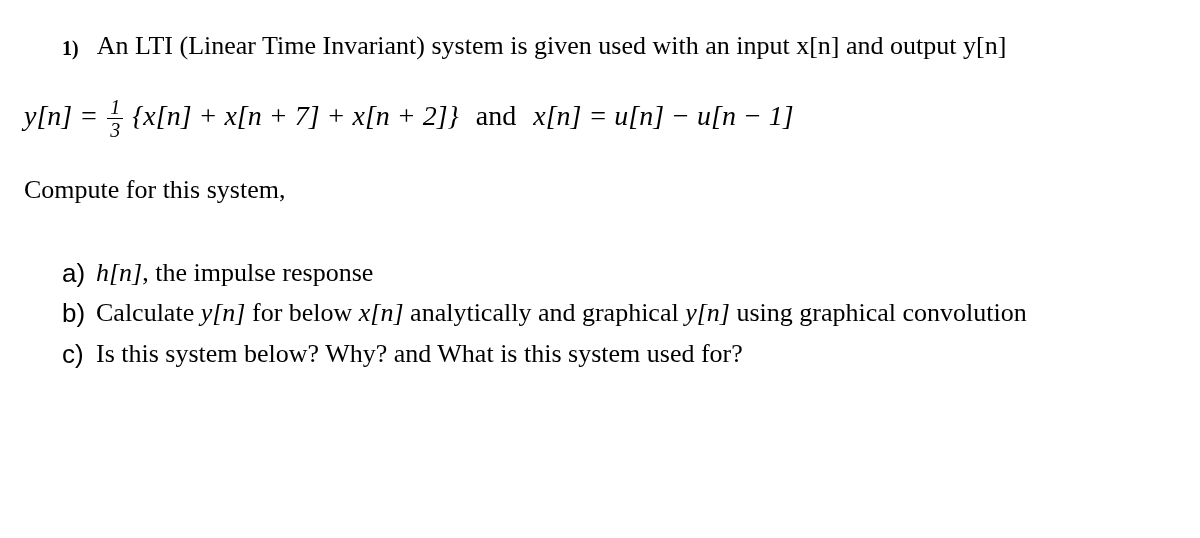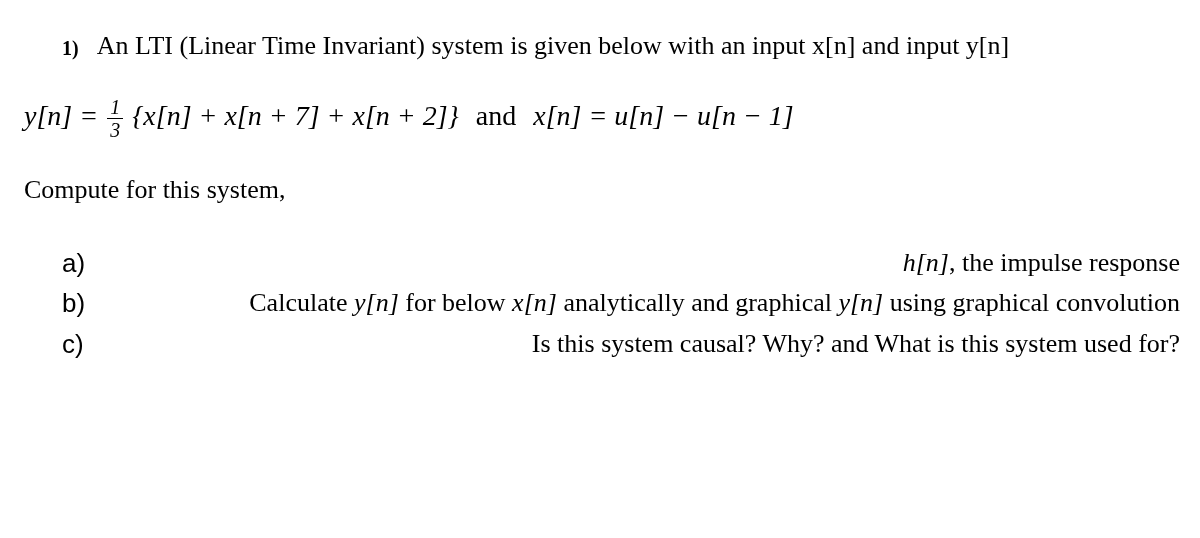--- a/index.html
+++ b/index.html
@@ -45,49 +45,48 @@
     .fraction .num {
       display: block;
       border-bottom: 1.5px solid #000;
       padding: 0 3px 1px 3px;
     }
     .fraction .den {
       display: block;
       padding: 1px 3px 0 3px;
     }
     .compute-line {
-      margin-bottom: 36px;
+      margin-bottom: 46px;
       padding-left: 4px;
     }
     .subparts {
       padding-left: 42px;
     }
     .subpart {
       display: flex;
       margin-bottom: 4px;
     }
     .subpart-label {
       font-family: Arial, Helvetica, sans-serif;
       font-weight: normal;
       margin-right: 6px;
       min-width: 28px;
     }
     .subpart-text {
       flex: 1;
-      text-align: right;
     }
     .italic { font-style: italic; }
     .and-text { font-style: normal; margin: 0 10px; }
   </style>
 </head>
 <body>
 
 <div class="question-intro">
   <div class="question-num">1)</div>
-  <div class="intro-text">An LTI (Linear Time Invariant) system is given below with an input x[n] and input y[n]</div>
+  <div class="intro-text">An LTI (Linear Time Invariant) system is given used with an input x[n] and output y[n]</div>
 </div>
 
 <div class="equation-line">
   <span>y[n] = </span><span class="fraction"><span class="num">1</span><span class="den">3</span></span>
   <span>{x[n] + x[n + 7] + x[n + 2]}</span>
   <span class="and-text">and</span>
   <span>x[n] = u[n] − u[n − 1]</span>
 </div>
 
 <div class="compute-line">Compute for this system,</div>
@@ -100,15 +99,15 @@
     </span>
   </div>
   <div class="subpart">
     <span class="subpart-label">b)</span>
     <span class="subpart-text">
       <span>Calculate </span><span class="italic">y[n]</span><span> for below </span><span class="italic">x[n]</span><span> analytically and graphical </span><span class="italic">y[n]</span><span> using graphical convolution</span>
     </span>
   </div>
   <div class="subpart">
     <span class="subpart-label">c)</span>
-    <span class="subpart-text">Is this system causal? Why? and What is this system used for?</span>
+    <span class="subpart-text">Is this system below? Why? and What is this system used for?</span>
   </div>
 </div>
 
 </body></html>

